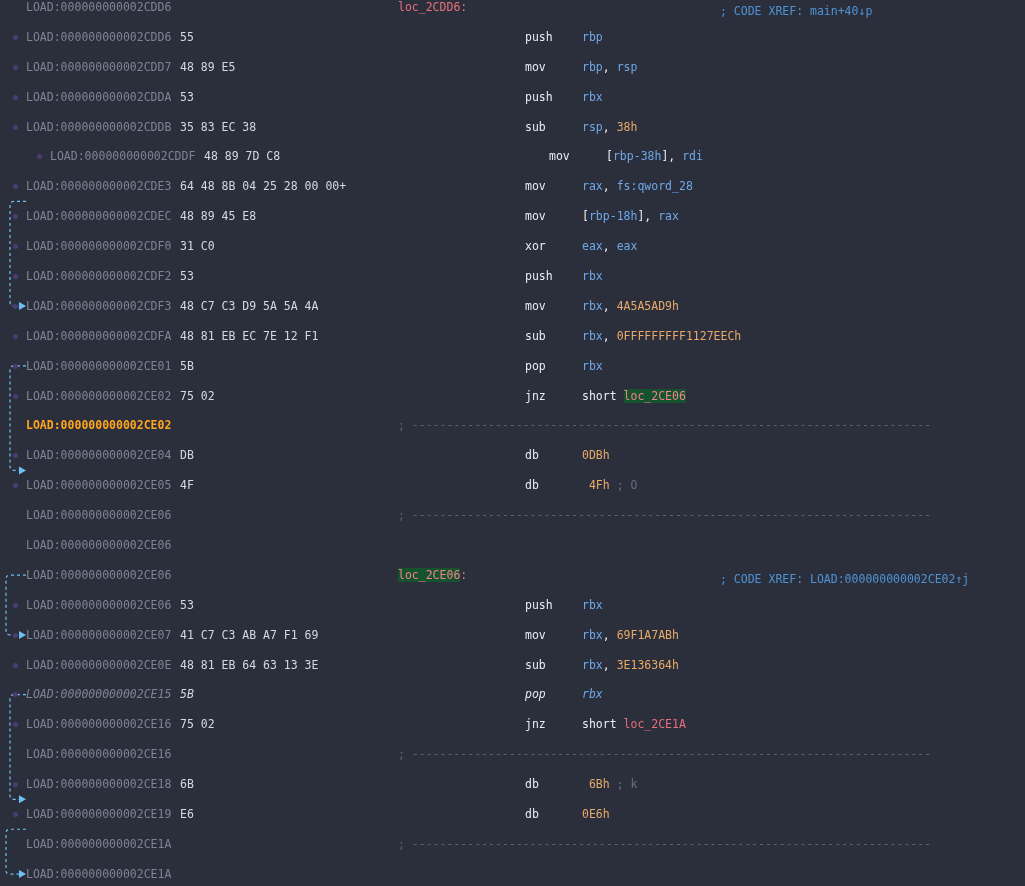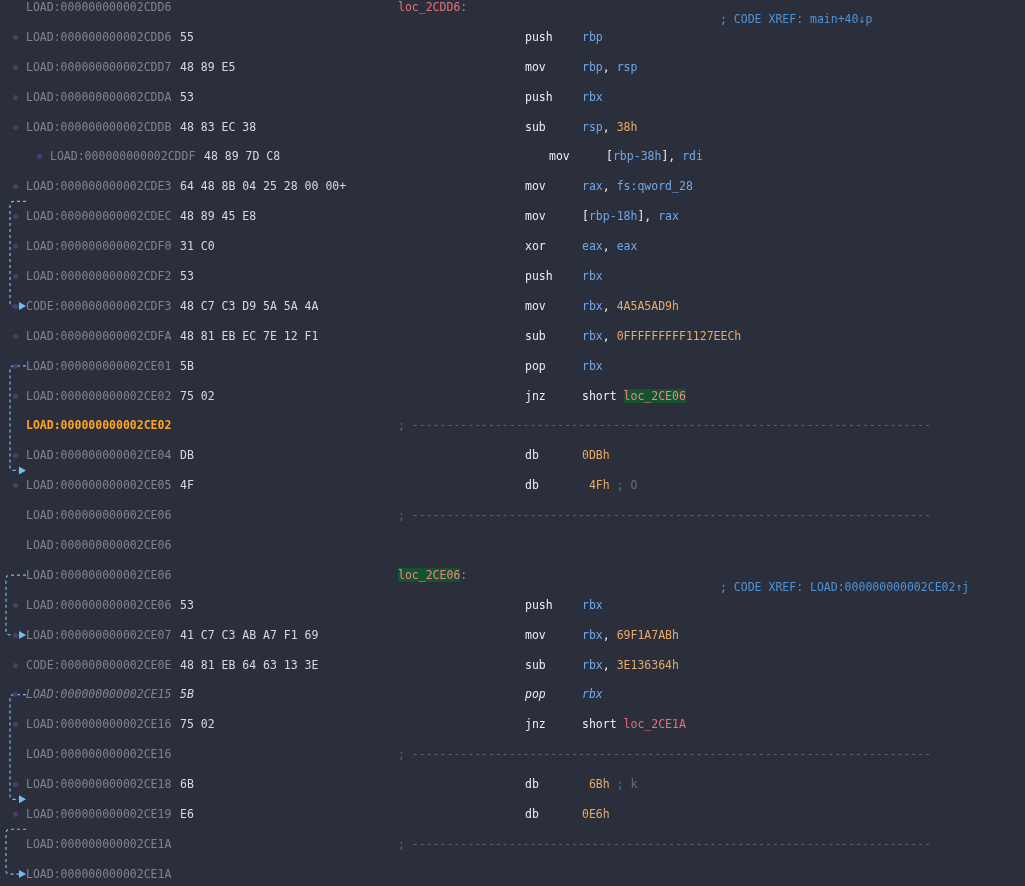--- a/index.html
+++ b/index.html
@@ -41,21 +41,21 @@
   }
   .mnem{
     position:absolute;left:525px;top:0;
     color:#e9ecf2;
   }
   .ops{
     position:absolute;left:582px;top:0;
     color:#8fb6e8;
   }
   .cmt{
-    position:absolute;left:720px;top:12px;
+    position:absolute;left:720px;top:4px;
     color:#4f93d6;
   }
   .sep{
     position:absolute;left:398px;top:0;
     color:#5c6173;
     letter-spacing:0px;
   }
   .cur .addr{color:#ffa51f;font-weight:bold;}
 
   
@@ -96,39 +96,39 @@
       <g>
         <path d="M 26 829.25 L 10 829.25 Q 6 829.25 6 833.25 L 6 870.0999999999999 Q 6 874.0999999999999 10 874.0999999999999 L 22 874.0999999999999" fill="none" stroke="#6fc0f0" stroke-width="1.2" stroke-dasharray="3,3"></path>
         <path d="M 26 874.0999999999999 L 19 870.0999999999999 L 19 878.0999999999999 Z" fill="#6fc0f0"></path>
       </g>
     </svg>
   <div id="rows">
       <div class="row" style="top: 0px;"><span class="addr">LOAD:000000000002CDD6</span><span class="labelcol">loc_2CDD6:</span><span class="cmt">; CODE XREF: main+40↓p</span></div>
       <div class="row" style="top: 14.95px;"><span class="dot"></span><span class="addr">LOAD:000000000002CDD6</span><span class="bytes">55</span><span class="mnem">push</span><span class="ops"><span class="reg">rbp</span></span></div>
       <div class="row" style="top: 29.9px;"><span class="dot"></span><span class="addr">LOAD:000000000002CDD7</span><span class="bytes">48 89 E5</span><span class="mnem">mov</span><span class="ops"><span class="reg">rbp</span><span class="plain">, </span><span class="reg">rsp</span></span></div>
       <div class="row" style="top: 44.85px;"><span class="dot"></span><span class="addr">LOAD:000000000002CDDA</span><span class="bytes">53</span><span class="mnem">push</span><span class="ops"><span class="reg">rbx</span></span></div>
-      <div class="row" style="top: 59.8px;"><span class="dot"></span><span class="addr">LOAD:000000000002CDDB</span><span class="bytes">48 83 EC 38</span><span class="mnem">sub</span><span class="ops"><span class="reg">rsp</span><span class="plain">, </span><span class="num">38h</span></span></div>
+      <div class="row" style="top: 59.8px;"><span class="dot"></span><span class="addr">LOAD:000000000002CDDB</span><span class="bytes">35 83 EC 38</span><span class="mnem">sub</span><span class="ops"><span class="reg">rsp</span><span class="plain">, </span><span class="num">38h</span></span></div>
       <div class="row" style="top: 74.75px; margin-left: 24px;"><span class="dot"></span><span class="addr">LOAD:000000000002CDDF</span><span class="bytes">48 89 7D C8</span><span class="mnem">mov</span><span class="ops"><span class="plain">[</span><span class="reg">rbp-38h</span><span class="plain">], </span><span class="reg">rdi</span></span></div>
       <div class="row" style="top: 89.7px;"><span class="dot"></span><span class="addr">LOAD:000000000002CDE3</span><span class="bytes">64 48 8B 04 25 28 00 00+</span><span class="mnem">mov</span><span class="ops"><span class="reg">rax</span><span class="plain">, </span><span class="reg">fs:qword_28</span></span></div>
       <div class="row" style="top: 104.65px;"><span class="dot"></span><span class="addr">LOAD:000000000002CDEC</span><span class="bytes">48 89 45 E8</span><span class="mnem">mov</span><span class="ops"><span class="plain">[</span><span class="reg">rbp-18h</span><span class="plain">], </span><span class="reg">rax</span></span></div>
       <div class="row" style="top: 119.6px;"><span class="dot"></span><span class="addr">LOAD:000000000002CDF0</span><span class="bytes">31 C0</span><span class="mnem">xor</span><span class="ops"><span class="reg">eax</span><span class="plain">, </span><span class="reg">eax</span></span></div>
       <div class="row" style="top: 134.55px;"><span class="dot"></span><span class="addr">LOAD:000000000002CDF2</span><span class="bytes">53</span><span class="mnem">push</span><span class="ops"><span class="reg">rbx</span></span></div>
-      <div class="row" style="top: 149.5px;"><span class="dot"></span><span class="addr">CODE:000000000002CDF3</span><span class="bytes">48 C7 C3 D9 5A 5A 4A</span><span class="mnem">mov</span><span class="ops"><span class="reg">rbx</span><span class="plain">, </span><span class="num">4A5A5AD9h</span></span></div>
+      <div class="row" style="top: 149.5px;"><span class="dot"></span><span class="addr">LOAD:000000000002CDF3</span><span class="bytes">48 C7 C3 D9 5A 5A 4A</span><span class="mnem">mov</span><span class="ops"><span class="reg">rbx</span><span class="plain">, </span><span class="num">4A5A5AD9h</span></span></div>
       <div class="row" style="top: 164.45px;"><span class="dot"></span><span class="addr">LOAD:000000000002CDFA</span><span class="bytes">48 81 EB EC 7E 12 F1</span><span class="mnem">sub</span><span class="ops"><span class="reg">rbx</span><span class="plain">, </span><span class="num">0FFFFFFFFF1127EECh</span></span></div>
       <div class="row" style="top: 179.4px;"><span class="dot"></span><span class="addr">LOAD:000000000002CE01</span><span class="bytes">5B</span><span class="mnem">pop</span><span class="ops"><span class="reg">rbx</span></span></div>
       <div class="row" style="top: 194.35px;"><span class="dot"></span><span class="addr">LOAD:000000000002CE02</span><span class="bytes">75 02</span><span class="mnem">jnz</span><span class="ops"><span class="plain">short </span><span class="locsel">loc_2CE06</span></span></div>
       <div class="row cur" style="top: 209.3px;"><span class="addr">LOAD:000000000002CE02</span><span class="sep">; ---------------------------------------------------------------------------</span></div>
       <div class="row" style="top: 224.25px;"><span class="dot"></span><span class="addr">LOAD:000000000002CE04</span><span class="bytes">DB</span><span class="mnem">db</span><span class="ops"><span class="num">0DBh</span></span></div>
       <div class="row" style="top: 239.2px; padding-left: 12px;"><span class="dot"></span><span class="addr">LOAD:000000000002CE05</span><span class="bytes">4F</span><span class="mnem">db</span><span class="ops"><span class="num"> 4Fh</span><span class="chr"> ; O</span></span></div>
       <div class="row" style="top: 254.15px;"><span class="addr">LOAD:000000000002CE06</span><span class="sep">; ---------------------------------------------------------------------------</span></div>
       <div class="row" style="top: 269.1px;"><span class="addr">LOAD:000000000002CE06</span></div>
       <div class="row" style="top: 284.05px;"><span class="addr">LOAD:000000000002CE06</span><span class="labelcol"><span class="locsel">loc_2CE06</span>:</span><span class="cmt">; CODE XREF: LOAD:000000000002CE02↑j</span></div>
       <div class="row" style="top: 299px;"><span class="dot"></span><span class="addr">LOAD:000000000002CE06</span><span class="bytes">53</span><span class="mnem">push</span><span class="ops"><span class="reg">rbx</span></span></div>
       <div class="row" style="top: 313.95px;"><span class="dot"></span><span class="addr">LOAD:000000000002CE07</span><span class="bytes">41 C7 C3 AB A7 F1 69</span><span class="mnem">mov</span><span class="ops"><span class="reg">rbx</span><span class="plain">, </span><span class="num">69F1A7ABh</span></span></div>
-      <div class="row" style="top: 328.9px;"><span class="dot"></span><span class="addr">CODE:000000000002CE0E</span><span class="bytes">48 81 EB 64 63 13 3E</span><span class="mnem">sub</span><span class="ops"><span class="reg">rbx</span><span class="plain">, </span><span class="num">3E136364h</span></span></div>
+      <div class="row" style="top: 328.9px;"><span class="dot"></span><span class="addr">LOAD:000000000002CE0E</span><span class="bytes">48 81 EB 64 63 13 3E</span><span class="mnem">sub</span><span class="ops"><span class="reg">rbx</span><span class="plain">, </span><span class="num">3E136364h</span></span></div>
       <div class="row" style="top: 343.85px; font-style: italic;"><span class="dot"></span><span class="addr">LOAD:000000000002CE15</span><span class="bytes">5B</span><span class="mnem">pop</span><span class="ops"><span class="reg">rbx</span></span></div>
       <div class="row" style="top: 358.8px;"><span class="dot"></span><span class="addr">LOAD:000000000002CE16</span><span class="bytes">75 02</span><span class="mnem">jnz</span><span class="ops"><span class="plain">short </span><span class="loc">loc_2CE1A</span></span></div>
       <div class="row" style="top: 373.75px;"><span class="addr">LOAD:000000000002CE16</span><span class="sep">; ---------------------------------------------------------------------------</span></div>
       <div class="row" style="top: 388.7px;"><span class="dot"></span><span class="addr">LOAD:000000000002CE18</span><span class="bytes">6B</span><span class="mnem">db</span><span class="ops"><span class="num"> 6Bh</span><span class="chr"> ; k</span></span></div>
       <div class="row" style="top: 403.65px;"><span class="dot"></span><span class="addr">LOAD:000000000002CE19</span><span class="bytes">E6</span><span class="mnem">db</span><span class="ops"><span class="num">0E6h</span></span></div>
       <div class="row" style="top: 418.6px;"><span class="addr">LOAD:000000000002CE1A</span><span class="sep">; ---------------------------------------------------------------------------</span></div>
       <div class="row" style="top: 433.55px;"><span class="addr">LOAD:000000000002CE1A</span></div>
     </div>
 </div>
 

